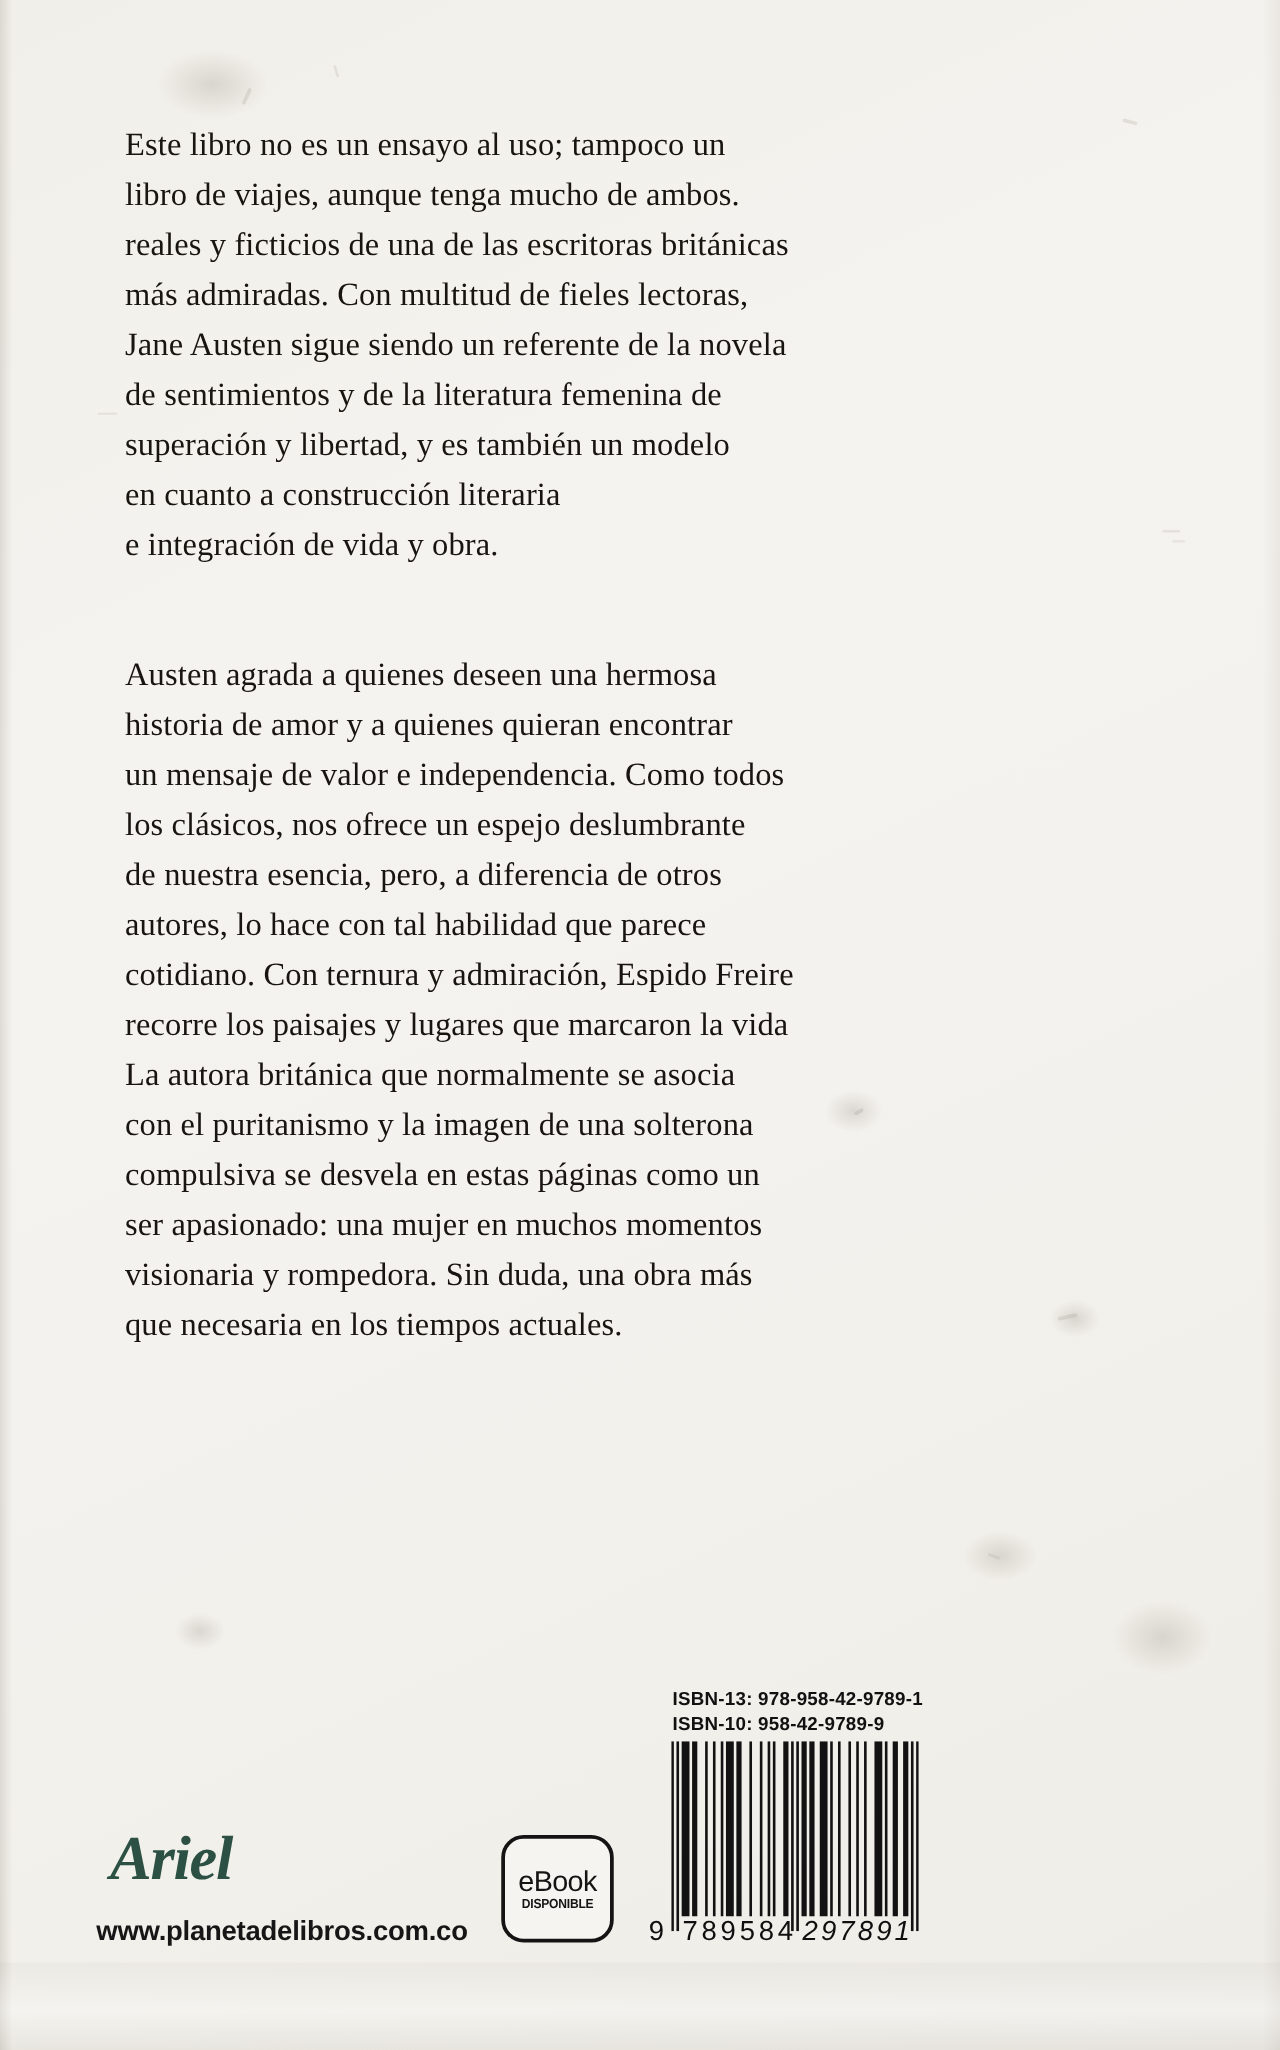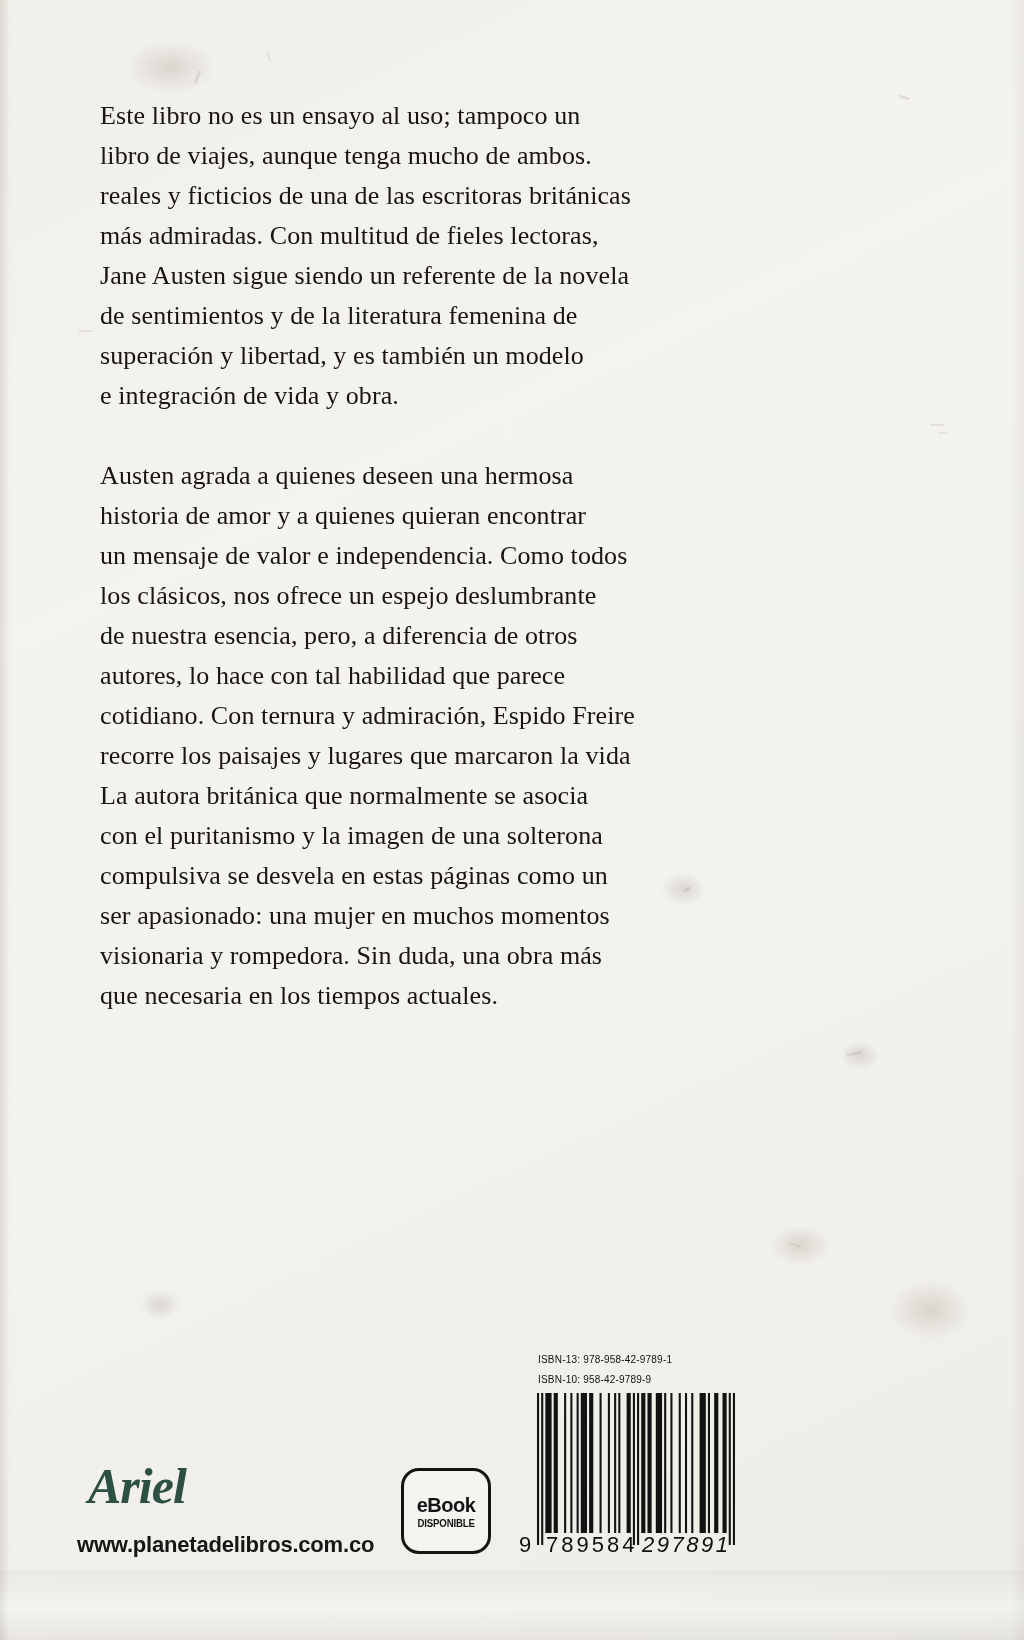--- a/index.html
+++ b/index.html
@@ -19,46 +19,46 @@
     background:linear-gradient(to left,rgba(150,145,135,.12),rgba(150,145,135,0));}
   .band-bottom{position:absolute;left:0;top:1570px;width:100%;height:70px;
     background:linear-gradient(to bottom,rgba(120,115,105,.05),rgba(255,255,255,.25) 55%,rgba(120,115,105,.08));}
   .smudge{position:absolute;border-radius:50%;
     background:radial-gradient(closest-side,rgba(115,110,98,.20),rgba(115,110,98,0));}
   .scratch{position:absolute;background:rgba(110,105,95,.28);border-radius:2px;}
 
   
   .synopsis{position:absolute;left:100px;top:96px;width:620px;}
   .para{font-size:26px;line-height:40px;letter-spacing:.1px;white-space:nowrap;}
-  .para + .para{margin-top:40px;}
+  .para + .para{margin-top:64px;}
   .para .line{height:40px;}
 
   
   .isbn-block{position:absolute;left:538px;top:1350px;
     font-family:"Liberation Sans","DejaVu Sans",sans-serif;
-    font-size:10px;font-weight:400;color:#111;line-height:20px;letter-spacing:.2px;}
+    font-size:15px;font-weight:700;color:#111;line-height:20px;letter-spacing:.2px;}
 
   
   .barcode{position:absolute;left:537px;top:1393px;width:198px;height:172px;}
   .barcode svg{display:block;}
   .barcode svg rect{fill:#121212;}
   .barcode-digits{position:absolute;left:0;top:138px;width:198px;height:30px;
     font-family:"Liberation Sans","DejaVu Sans",sans-serif;
     font-size:22px;font-weight:400;color:#0f0f0f;}
   .bd-lead{position:absolute;left:-18px;top:1px;}
   .bd-left{position:absolute;left:9px;top:1px;letter-spacing:3px;}
   .bd-right{position:absolute;left:105px;top:1px;letter-spacing:2.5px;font-style:italic;}
 
   
   .ebook-badge{position:absolute;left:401px;top:1468px;width:84px;height:80px;
     border:3.5px solid #141414;border-radius:18px;
     display:flex;flex-direction:column;align-items:center;justify-content:center;
     font-family:"Liberation Sans","DejaVu Sans",sans-serif;color:#141414;
     background:rgba(255,255,255,.35);}
-  .ebook-title{font-size:20px;font-weight:700;letter-spacing:-.5px;line-height:24px;}
+  .ebook-title{font-size:23px;font-weight:400;letter-spacing:-.5px;line-height:24px;}
   .ebook-sub{font-size:10.5px;font-weight:700;letter-spacing:-.2px;line-height:13px;
     transform:scaleX(.92);}
 
   
   .ariel-logo{position:absolute;left:88px;top:1458px;
     font-family:"Liberation Serif","DejaVu Serif",serif;
     font-style:italic;font-weight:600;font-size:50px;line-height:56px;
     letter-spacing:-1px;}
   .publisher-url{position:absolute;left:77px;top:1532px;
     font-family:"Liberation Sans","DejaVu Sans",sans-serif;
@@ -91,20 +91,21 @@
 
   <div class="synopsis">
     <div class="para">
         <div class="line">Este libro no es un ensayo al uso; tampoco un</div>
         <div class="line">libro de viajes, aunque tenga mucho de ambos.</div>
         <div class="line">reales y ficticios de una de las escritoras británicas</div>
         <div class="line">más admiradas. Con multitud de fieles lectoras,</div>
         <div class="line">Jane Austen sigue siendo un referente de la novela</div>
         <div class="line">de sentimientos y de la literatura femenina de</div>
         <div class="line">superación y libertad, y es también un modelo</div>
+        <div class="line">en cuanto a construcción literaria</div>
         <div class="line">e integración de vida y obra.</div>
       </div>
     <div class="para">
         <div class="line">Austen agrada a quienes deseen una hermosa</div>
         <div class="line">historia de amor y a quienes quieran encontrar</div>
         <div class="line">un mensaje de valor e independencia. Como todos</div>
         <div class="line">los clásicos, nos ofrece un espejo deslumbrante</div>
         <div class="line">de nuestra esencia, pero, a diferencia de otros</div>
         <div class="line">autores, lo hace con tal habilidad que parece</div>
         <div class="line">cotidiano. Con ternura y admiración, Espido Freire</div>

